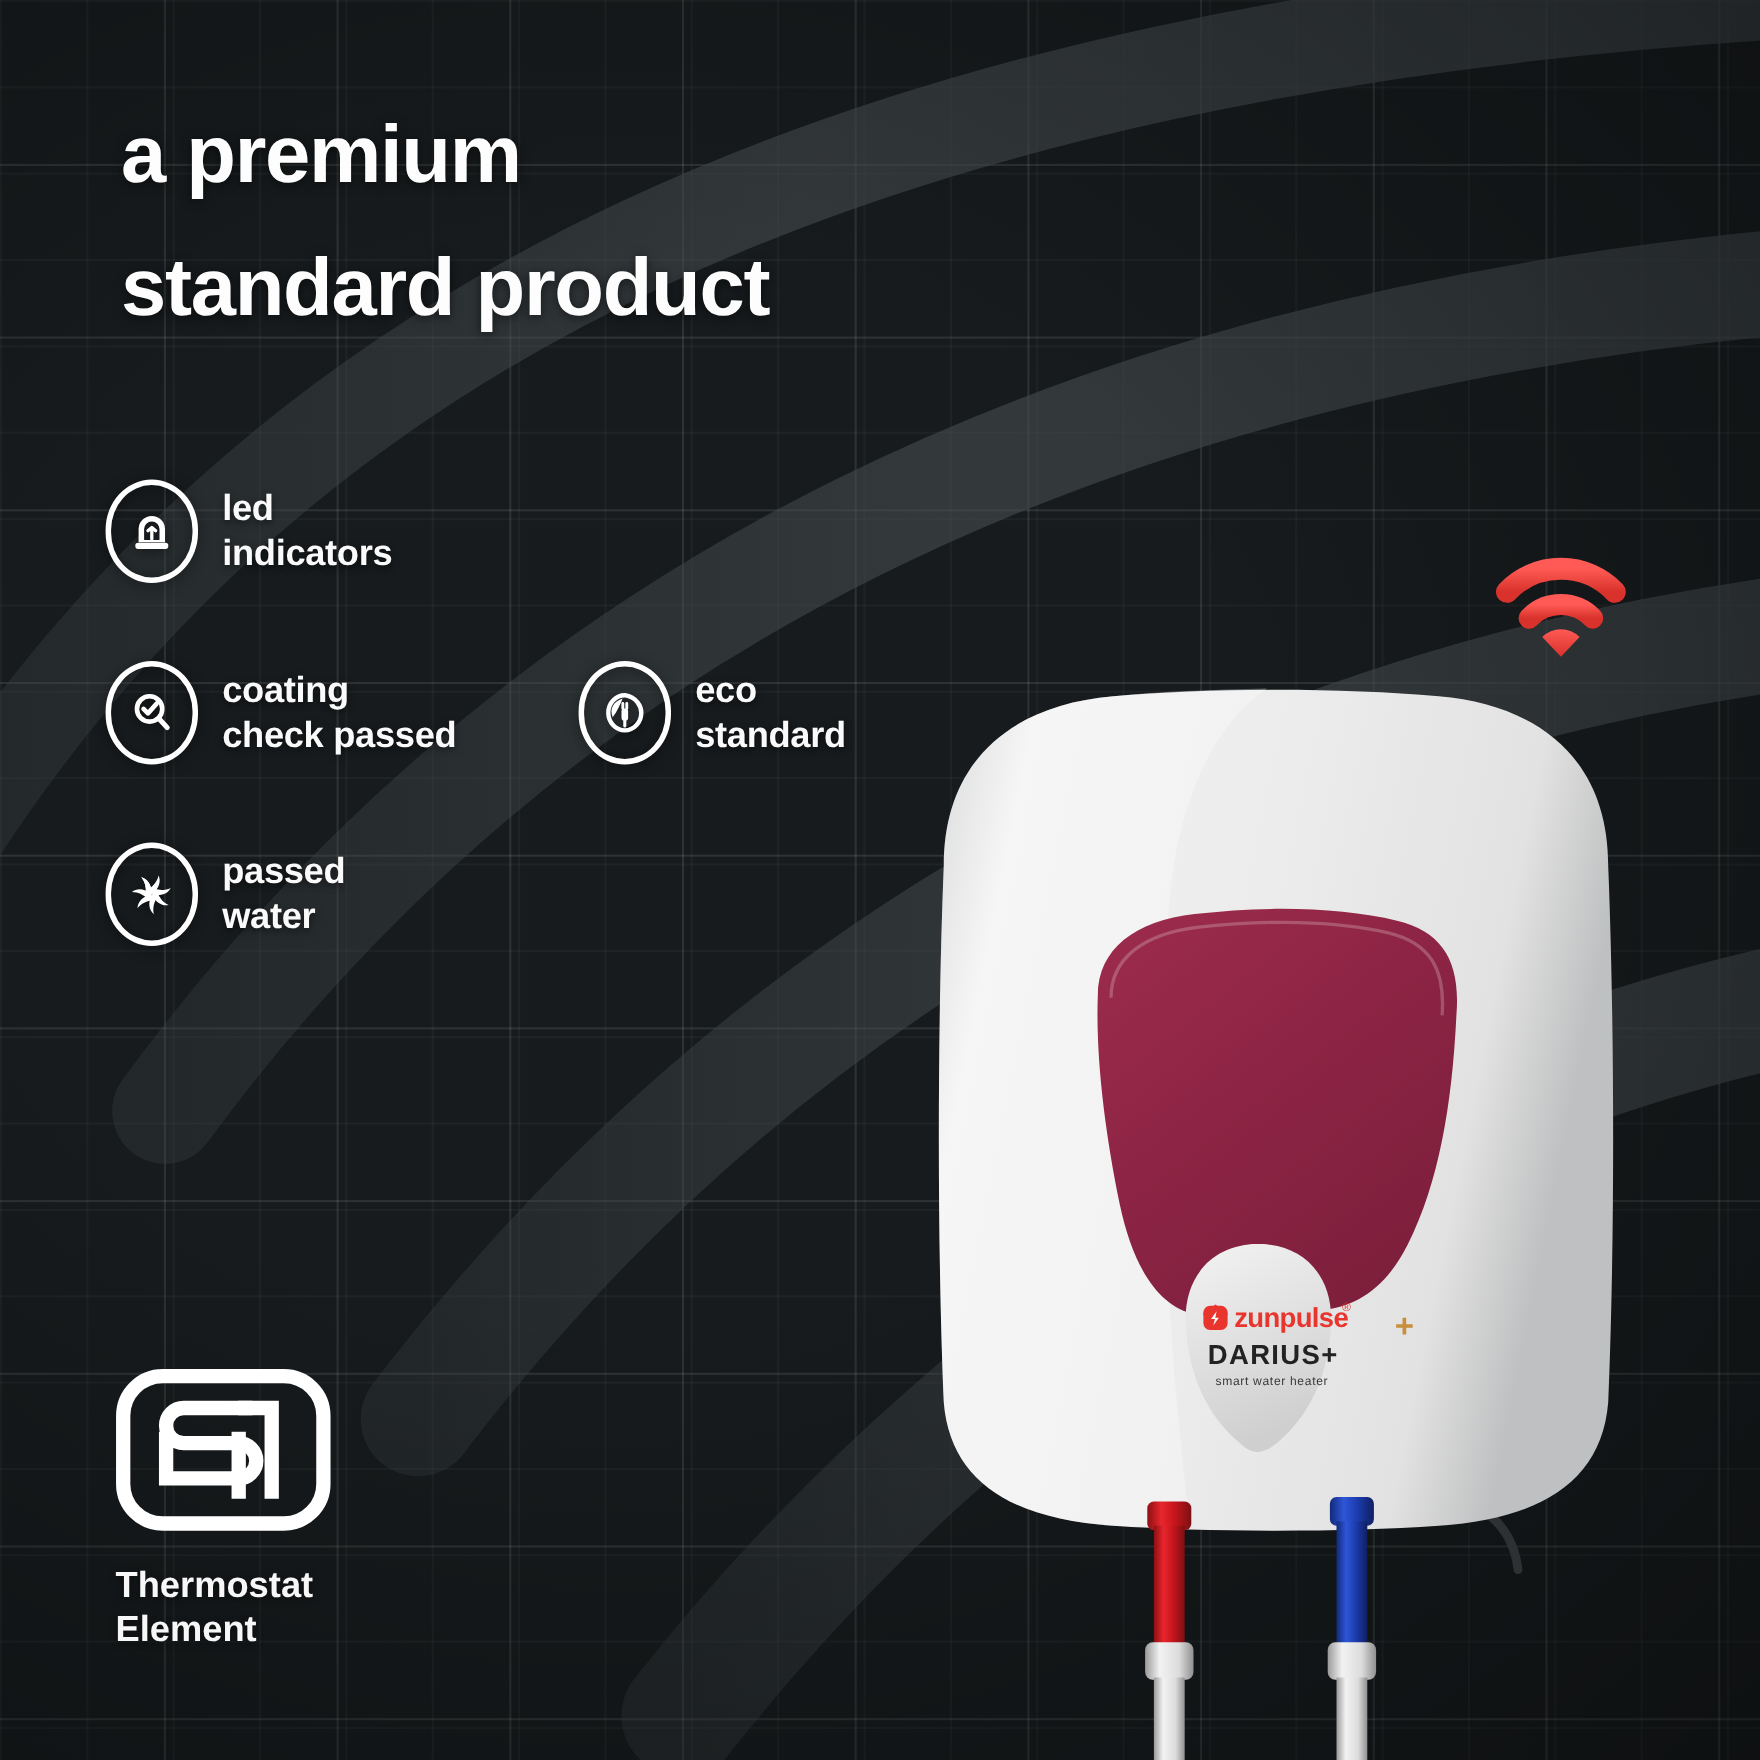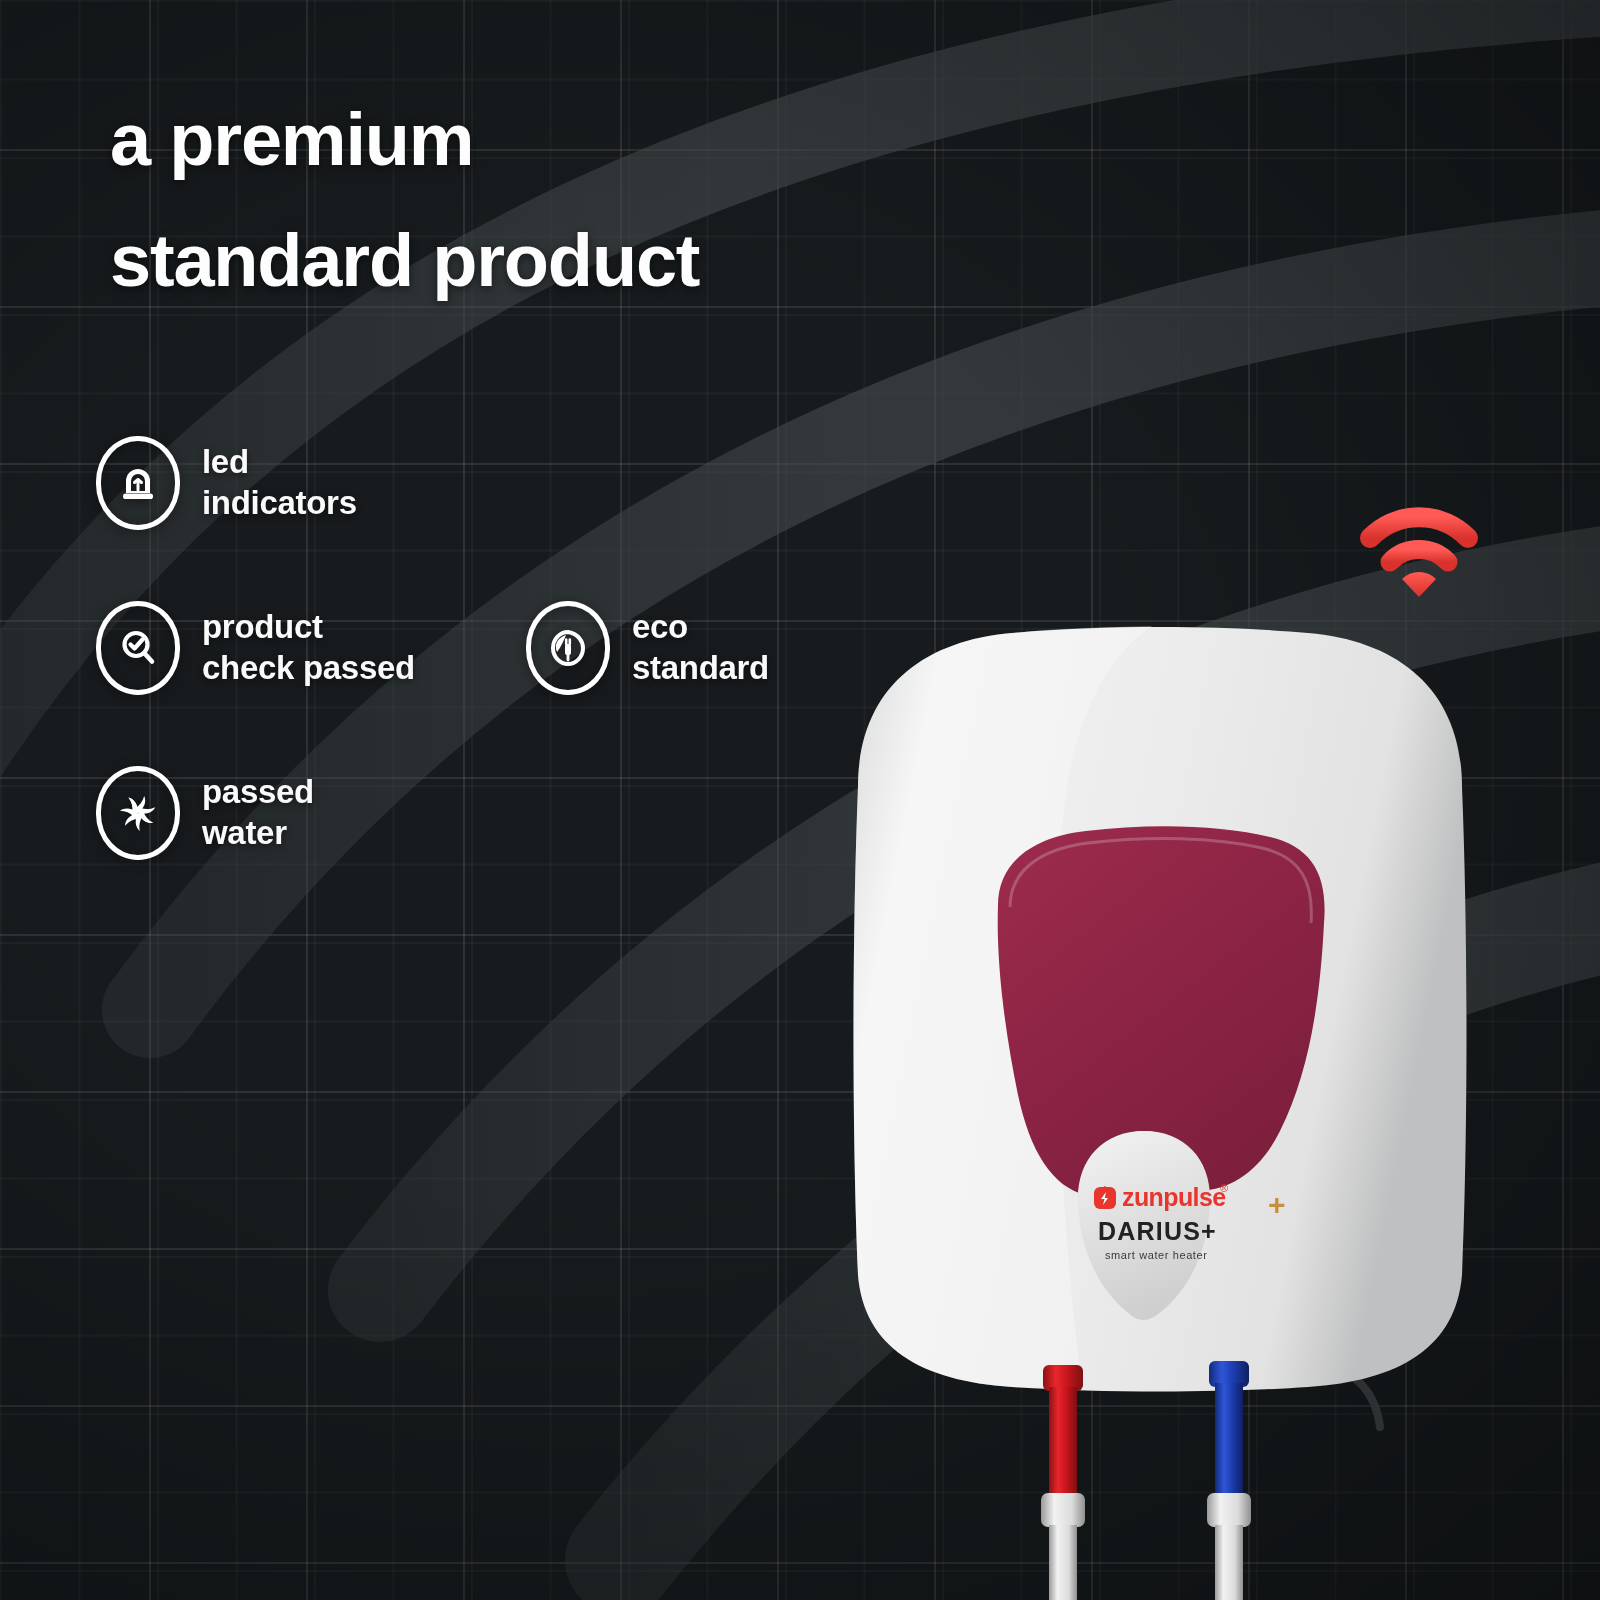--- a/index.html
+++ b/index.html
@@ -122,21 +122,21 @@
     <div class="frow">
       <div class="fitem">
         <div class="ficon">
           <svg width="46" height="46" viewBox="0 0 46 46">
             <circle cx="21" cy="19.5" r="11.5" fill="none" stroke="#fff" stroke-width="4.2"></circle>
             <path d="M15.5 19.5 L19.5 23.5 L27.5 14.5" fill="none" stroke="#fff" stroke-width="4.2" stroke-linecap="round" stroke-linejoin="round"></path>
             <path d="M29.2 28 L37 36.5" stroke="#fff" stroke-width="4.6" stroke-linecap="round"></path>
           </svg>
         </div>
         <div class="flabel">
-          <span>product</span>
+          <span>coating</span>
           <span>check passed</span>
         </div>
       </div>
 
       <div class="fitem narrow">
         <div class="ficon">
           <svg width="46" height="46" viewBox="0 0 46 46">
             <path d="M23 7 C34 9 38 17 38 23 C38 32 31 39 23 39 C15 39 8 32 8 23 C8 14 15 7 23 7 Z" fill="none" stroke="#fff" stroke-width="4"></path>
             <path d="M21 10 C12 13 9 20 12 27 C16 22 19 15 21 10 Z" fill="#fff"></path>
             <rect x="20" y="19" width="6" height="11" rx="2.6" fill="#fff"></rect>
@@ -171,20 +171,32 @@
         </div>
         <div class="flabel">
           <span>passed</span>
           <span>water</span>
         </div>
       </div>
     </div>
 
   </div>
 
+  <div class="isi">
+    <svg class="isi-mark" viewBox="0 0 196 148">
+      <rect x="7" y="7" width="182" height="134" rx="36" fill="none" stroke="#fff" stroke-width="13"></rect>
+      <path d="M118 36 L62 36 a16 16 0 0 0 0 32 L112 68 a16 16 0 0 1 0 32 L46 100 L46 64" fill="none" stroke="#fff" stroke-width="13" stroke-linecap="square"></path>
+      <path d="M118 36 L142 36 L142 112" fill="none" stroke="#fff" stroke-width="13" stroke-linecap="square"></path>
+      <path d="M112 64 L112 112" fill="none" stroke="#fff" stroke-width="13" stroke-linecap="square"></path>
+    </svg>
+    <div class="isi-caption">
+      <span>Thermostat</span>
+      <span>Element</span>
+    </div>
+  </div>
 
   <svg class="wifi-accent" viewBox="0 0 122 100">
     <defs>
       <linearGradient id="wfg" x1="0" y1="0" x2="0" y2="1">
         <stop offset="0" stop-color="#ff5a55"></stop>
         <stop offset="1" stop-color="#d9322c"></stop>
       </linearGradient>
     </defs>
     <g fill="none" stroke="url(#wfg)" stroke-linecap="round">
       <path d="M12 38 A68 68 0 0 1 110 38" stroke-width="20"></path>

